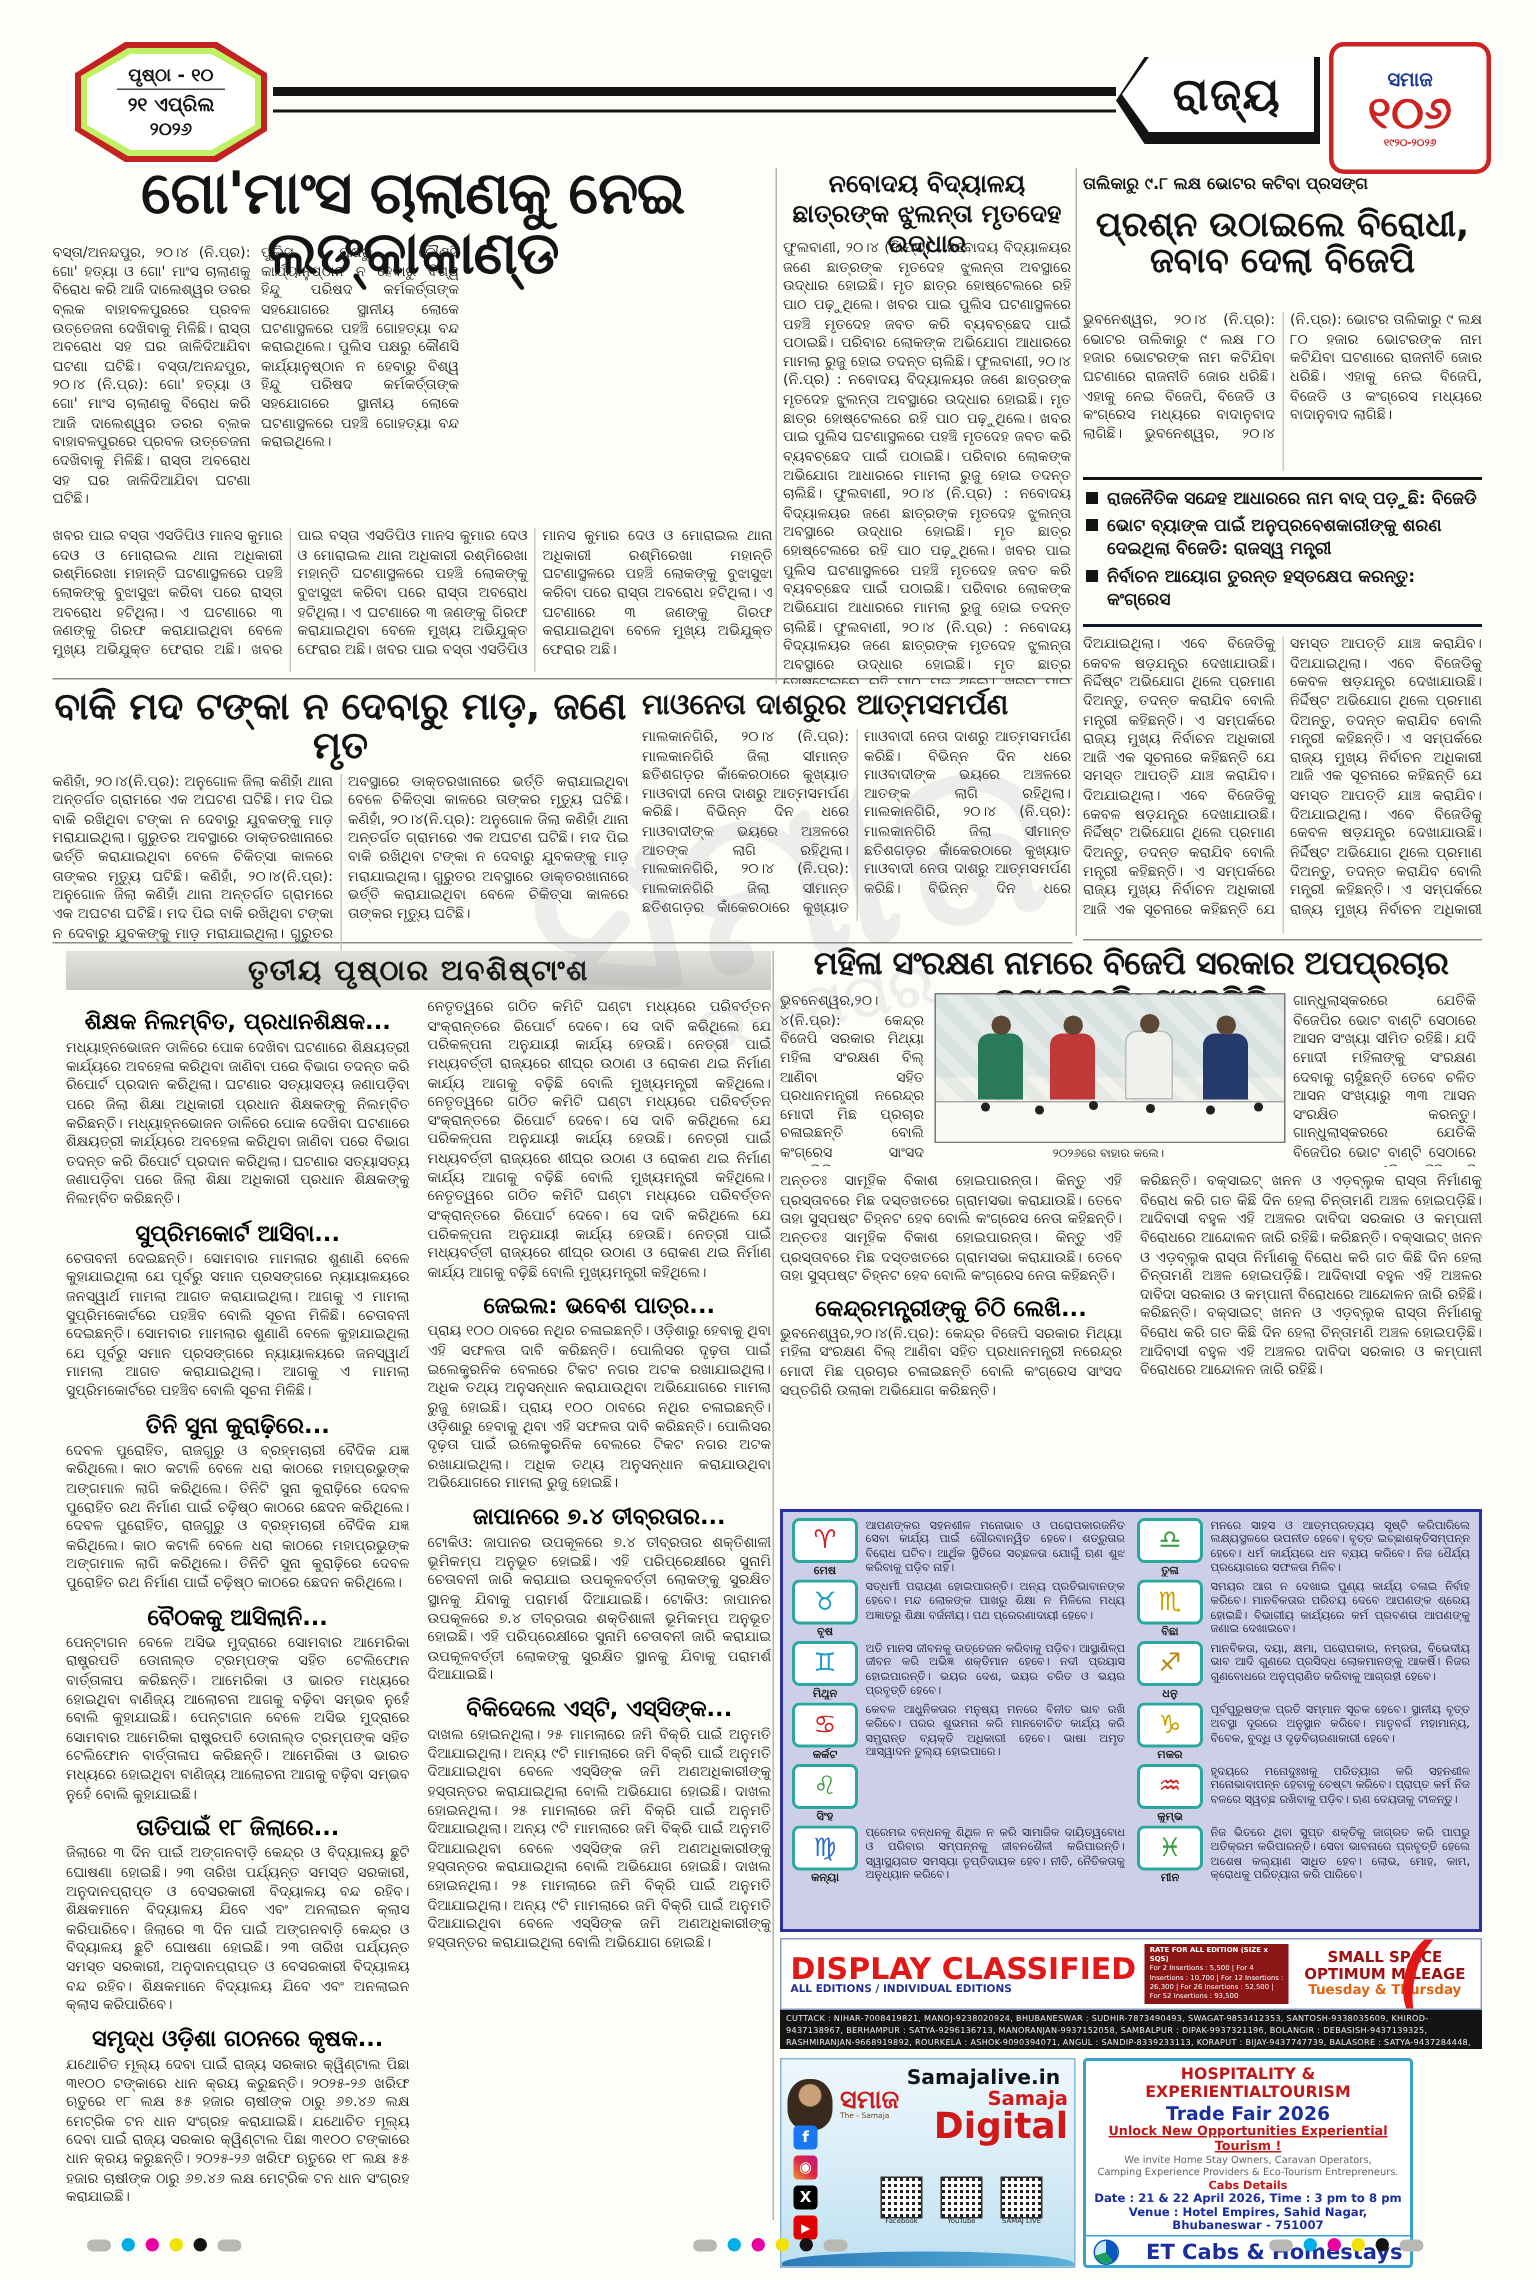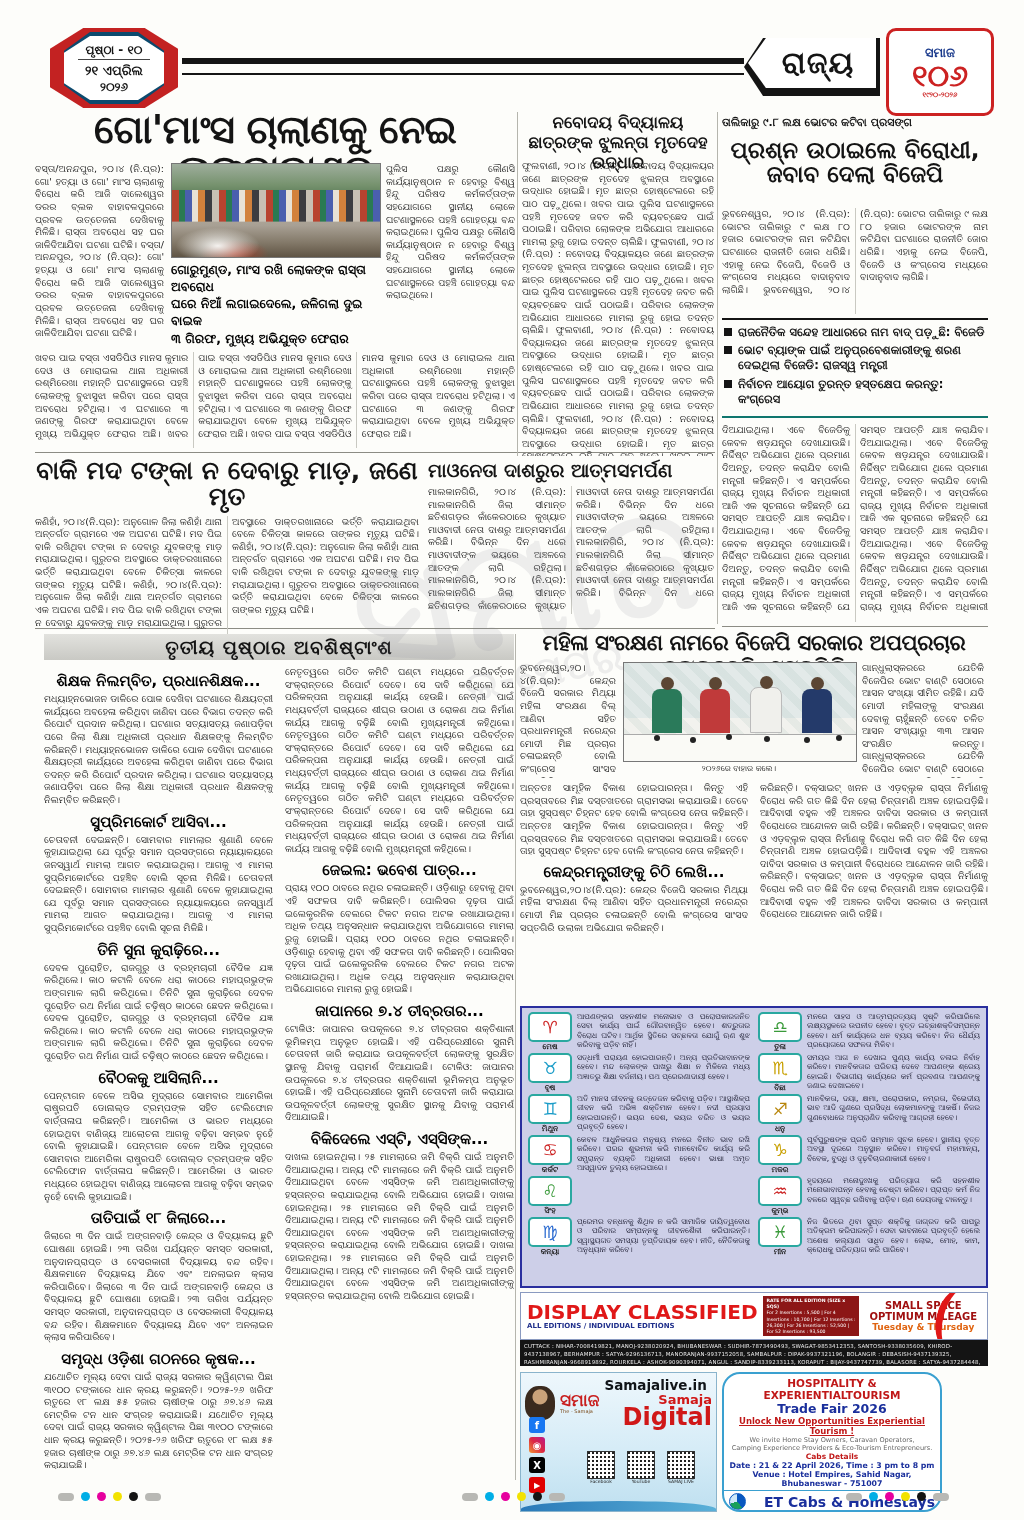--- a/index.html
+++ b/index.html
@@ -2,22 +2,22 @@
 <html><head>
 <meta charset="utf-8">
 <style>
   html,body{margin:0;padding:0;}
   body{width:1024px;height:1520px;background:#e8e8e4;font-family:"DejaVu Sans",sans-serif;}
   .page{position:relative;width:1024px;height:1520px;background:#fdfdfa;overflow:hidden;color:#141414;}
   
   .badge-outer{position:absolute;left:50px;top:28px;width:128px;height:80px;
     clip-path:polygon(26% 0,74% 0,100% 26%,100% 74%,74% 100%,26% 100%,0 74%,0 26%);
     background:#c32222;display:flex;align-items:center;justify-content:center;}
-  .badge-mid{width:100px;height:72px;clip-path:polygon(26% 0,74% 0,100% 26%,100% 74%,74% 100%,26% 100%,0 74%,0 26%);
-    background:#0c4a6e;display:flex;align-items:center;justify-content:center;}
+  .badge-mid{width:120px;height:72px;clip-path:polygon(26% 0,74% 0,100% 26%,100% 74%,74% 100%,26% 100%,0 74%,0 26%);
+    background:#bef264;display:flex;align-items:center;justify-content:center;}
   .badge-in{width:112px;height:64px;clip-path:polygon(26% 0,74% 0,100% 26%,100% 74%,74% 100%,26% 100%,0 74%,0 26%);
     background:#fff;display:flex;flex-direction:column;align-items:center;justify-content:center;gap:1px;}
   .badge-page{font-size:12px;font-weight:bold;border-bottom:1px solid #444;padding:0 8px 2px;}
   .badge-date1{font-size:13px;font-weight:bold;margin-top:2px;}
   .badge-date2{font-size:12px;font-weight:bold;}
   .head-rules{position:absolute;left:182px;top:58px;width:562px;height:9px;border-top:6px solid #141414;border-bottom:2px solid #141414;}
   .sect-outer{position:absolute;left:744px;top:38px;width:136px;height:58px;
     clip-path:polygon(0 50%,14% 0,100% 0,100% 100%,14% 100%);background:#141414;
     display:flex;align-items:flex-start;justify-content:center;}
   .sect-in{width:128px;height:50px;clip-path:polygon(0 50%,14% 0,100% 0,100% 100%,14% 100%);
@@ -56,21 +56,21 @@
   .liq-head{font-size:25px;font-weight:bold;text-align:center;line-height:1.05;}
   .mao-block{position:absolute;left:428px;top:460px;width:286px;}
   .mao-head{font-size:19px;font-weight:bold;line-height:1.1;}
   
   .nav-head{position:absolute;left:522px;top:113px;width:192px;font-size:16.5px;font-weight:bold;text-align:center;line-height:1.2;}
   .nav-body{position:absolute;left:522px;top:160px;width:192px;height:296px;}
   
   .vot-kicker{position:absolute;left:722px;top:116px;width:266px;font-size:11px;font-weight:bold;text-align:left;}
   .vot-head{position:absolute;left:720px;top:138px;width:270px;font-size:23px;font-weight:bold;text-align:center;line-height:1.05;}
   .vot-body1{position:absolute;left:722px;top:208px;width:266px;height:106px;}
-  .vot-bullets{position:absolute;left:722px;top:318px;width:266px;height:100px;border-top:2px solid #141414;border-bottom:2px solid #0f766e;
+  .vot-bullets{position:absolute;left:722px;top:318px;width:266px;height:100px;border-top:2px solid #141414;border-bottom:2px solid #0f172a;
     padding:5px 2px;box-sizing:border-box;font-size:11.5px;font-weight:bold;line-height:1.32;}
   .vot-bullets .b{display:flex;gap:6px;margin-bottom:3px;}
   .vot-bullets .sq{flex:0 0 auto;width:8px;height:8px;background:#141414;margin-top:3px;}
   .vot-body2{position:absolute;left:722px;top:424px;width:266px;height:198px;}
   
   .rem-band{position:absolute;left:44px;top:634px;width:470px;height:26px;
     background:linear-gradient(180deg,#e2e2de,#c9c9c4);display:flex;align-items:center;justify-content:center;
     font-size:19px;font-weight:bold;letter-spacing:1px;}
   .rem-cols{position:absolute;left:44px;top:666px;width:470px;height:814px;display:flex;gap:12px;}
   .rem-col{width:229px;height:814px;overflow:hidden;}
@@ -127,21 +127,21 @@
   .samad-l1{color:#d01818;font-weight:bold;font-size:13px;text-align:right;}
   .samad-l2{color:#d01818;font-weight:bold;font-size:24px;line-height:.9;text-align:right;}
   .soc-col{position:absolute;left:8px;top:44px;display:flex;flex-direction:column;gap:4px;}
   .soc{width:16px;height:16px;border-radius:3px;color:#fff;font-size:10px;font-weight:bold;display:flex;align-items:center;justify-content:center;}
   .qr-row{position:absolute;left:66px;top:78px;display:flex;gap:12px;}
   .qr{width:26px;height:26px;background:
       repeating-linear-gradient(0deg,#111 0 2px,#fff 2px 4px),
       repeating-linear-gradient(90deg,#111 0 2px,#fff 2px 4px);background-blend-mode:screen;border:1px solid #333;}
   .qr-label{font-size:4.6px;text-align:center;color:#222;}
   .samad-wave{position:absolute;left:0;bottom:0;width:100%;height:10px;background:linear-gradient(90deg,#2a7ab8,#5ab0d8);border-radius:100% 100% 0 0/160% 160% 0 0;}
-  .tfair{position:absolute;left:722px;top:1372px;width:220px;height:140px;border:2px solid #3aa0d0;border-radius:18px;background:#fff;
+  .tfair{position:absolute;left:722px;top:1372px;width:220px;height:140px;border:2px solid #3aa0d0;border-radius:3px;background:#fff;
     box-sizing:border-box;padding:3px 5px 0;text-align:center;overflow:hidden;}
   .tf1{color:#c01818;font-weight:bold;font-size:10.5px;}
   .tf2{color:#1a2f9c;font-weight:bold;font-size:12.5px;}
   .tf3{color:#c01818;font-weight:bold;font-size:8.5px;text-decoration:underline;}
   .tf4{color:#666;font-size:6.6px;line-height:1.25;}
   .tf5{color:#c01818;font-weight:bold;font-size:7.5px;}
   .tf6{color:#1a2f9c;font-weight:bold;font-size:7.8px;}
   .tf-div{border-top:1px solid #3aa0d0;margin:2px -5px;}
   .et-row{display:flex;align-items:center;justify-content:flex-end;gap:18px;}
   .et-logo{width:15px;height:15px;border-radius:50%;background:conic-gradient(#0a58c0 0 40%,#19a05a 40% 70%,#cfe8f8 70% 100%);border:1px solid #0a58c0;}
@@ -187,28 +187,20 @@
     <div class="logo-tag">୧୯୨୦-୨୦୨୬</div>
   </div>
 
   <div class="watermark">
     <span>ସମାଜ</span><small>ଇ-ପେପର</small>
   </div>
 
   <div class="lead-head">ଗୋ'ମାଂସ ଚାଲାଣକୁ ନେଇ ଲଙ୍କାକାଣ୍ଡ</div>
   <div class="lead-row">
     <div class="lead-col body-text">ବସ୍ତା/ଅନନ୍ଦପୁର, ୨୦।୪ (ନି.ପ୍ର): ଗୋ' ହତ୍ୟା ଓ ଗୋ' ମାଂସ ଚାଲାଣକୁ ବିରୋଧ କରି ଆଜି ଦାଲେଶ୍ୱର ଡରର ବ୍ଲକ ବାହାବଳପୁରରେ ପ୍ରବଳ ଉତ୍ତେଜନା ଦେଖିବାକୁ ମିଳିଛି। ରାସ୍ତା ଅବରୋଧ ସହ ଘର ଜାଳିଦିଆଯିବା ଘଟଣା ଘଟିଛି। ବସ୍ତା/ଅନନ୍ଦପୁର, ୨୦।୪ (ନି.ପ୍ର): ଗୋ' ହତ୍ୟା ଓ ଗୋ' ମାଂସ ଚାଲାଣକୁ ବିରୋଧ କରି ଆଜି ଦାଲେଶ୍ୱର ଡରର ବ୍ଲକ ବାହାବଳପୁରରେ ପ୍ରବଳ ଉତ୍ତେଜନା ଦେଖିବାକୁ ମିଳିଛି। ରାସ୍ତା ଅବରୋଧ ସହ ଘର ଜାଳିଦିଆଯିବା ଘଟଣା ଘଟିଛି।</div>
-    <div class="lead-center">
-      <div class="photo1"></div>
-      <div class="lead-bullets">
-        <div>ଗୋରୁମୁଣ୍ଡ, ମାଂସ ରଖି ଲୋକଙ୍କ ରାସ୍ତା ଅବରୋଧ</div>
-        <div>ଘରେ ନିଆଁ ଲଗାଇଦେଲେ, ଜଳିଗଲା ଦୁଇ ବାଇକ</div>
-        <div>୩ ଗିରଫ, ମୁଖ୍ୟ ଅଭିଯୁକ୍ତ ଫେରାର</div>
-      </div>
-    </div>
     <div class="lead-col body-text">ପୁଲିସ ପକ୍ଷରୁ କୌଣସି କାର୍ଯ୍ୟାନୁଷ୍ଠାନ ନ ହେବାରୁ ବିଶ୍ୱ ହିନ୍ଦୁ ପରିଷଦ କର୍ମକର୍ତ୍ତାଙ୍କ ସହଯୋଗରେ ସ୍ଥାନୀୟ ଲୋକେ ଘଟଣାସ୍ଥଳରେ ପହଞ୍ଚି ଗୋହତ୍ୟା ବନ୍ଦ କରାଇଥିଲେ। ପୁଲିସ ପକ୍ଷରୁ କୌଣସି କାର୍ଯ୍ୟାନୁଷ୍ଠାନ ନ ହେବାରୁ ବିଶ୍ୱ ହିନ୍ଦୁ ପରିଷଦ କର୍ମକର୍ତ୍ତାଙ୍କ ସହଯୋଗରେ ସ୍ଥାନୀୟ ଲୋକେ ଘଟଣାସ୍ଥଳରେ ପହଞ୍ଚି ଗୋହତ୍ୟା ବନ୍ଦ କରାଇଥିଲେ।</div>
   </div>
   <div class="lead-bottom body-text cols3">ଖବର ପାଇ ବସ୍ତା ଏସଡିପିଓ ମାନସ କୁମାର ଦେଓ ଓ ମୋରାଇଲ ଥାନା ଅଧିକାରୀ ରଶ୍ମିରେଖା ମହାନ୍ତି ଘଟଣାସ୍ଥଳରେ ପହଞ୍ଚି ଲୋକଙ୍କୁ ବୁଝାସୁଝା କରିବା ପରେ ରାସ୍ତା ଅବରୋଧ ହଟିଥିଲା। ଏ ଘଟଣାରେ ୩ ଜଣଙ୍କୁ ଗିରଫ କରାଯାଇଥିବା ବେଳେ ମୁଖ୍ୟ ଅଭିଯୁକ୍ତ ଫେରାର ଅଛି। ଖବର ପାଇ ବସ୍ତା ଏସଡିପିଓ ମାନସ କୁମାର ଦେଓ ଓ ମୋରାଇଲ ଥାନା ଅଧିକାରୀ ରଶ୍ମିରେଖା ମହାନ୍ତି ଘଟଣାସ୍ଥଳରେ ପହଞ୍ଚି ଲୋକଙ୍କୁ ବୁଝାସୁଝା କରିବା ପରେ ରାସ୍ତା ଅବରୋଧ ହଟିଥିଲା। ଏ ଘଟଣାରେ ୩ ଜଣଙ୍କୁ ଗିରଫ କରାଯାଇଥିବା ବେଳେ ମୁଖ୍ୟ ଅଭିଯୁକ୍ତ ଫେରାର ଅଛି। ଖବର ପାଇ ବସ୍ତା ଏସଡିପିଓ ମାନସ କୁମାର ଦେଓ ଓ ମୋରାଇଲ ଥାନା ଅଧିକାରୀ ରଶ୍ମିରେଖା ମହାନ୍ତି ଘଟଣାସ୍ଥଳରେ ପହଞ୍ଚି ଲୋକଙ୍କୁ ବୁଝାସୁଝା କରିବା ପରେ ରାସ୍ତା ଅବରୋଧ ହଟିଥିଲା। ଏ ଘଟଣାରେ ୩ ଜଣଙ୍କୁ ଗିରଫ କରାଯାଇଥିବା ବେଳେ ମୁଖ୍ୟ ଅଭିଯୁକ୍ତ ଫେରାର ଅଛି।</div>
 
   <div class="hrule" style="left:35px;top:452px;width:680px;"></div>
   <div class="vrule" style="left:517px;top:112px;height:344px;"></div>
   <div class="vrule" style="left:717px;top:112px;height:512px;"></div>
   <div class="hrule" style="left:35px;top:628px;width:680px;"></div>
   <div class="hrule" style="left:722px;top:626px;width:266px;"></div>
   <div class="vrule" style="left:515px;top:634px;height:846px;"></div>

